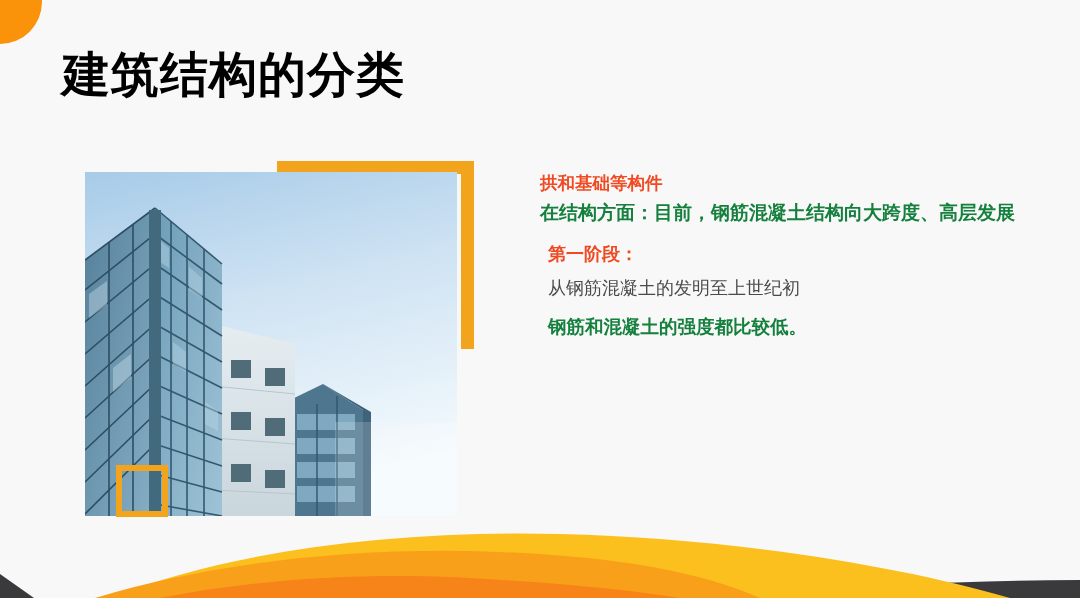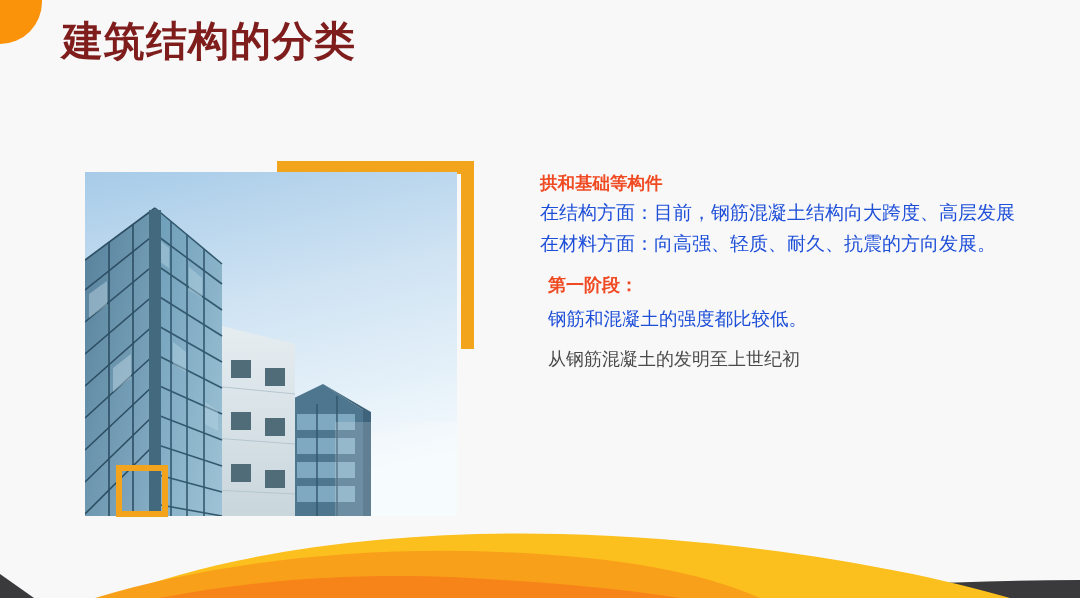--- a/index.html
+++ b/index.html
@@ -24,24 +24,24 @@
     width: 84px;
     height: 84px;
     border-radius: 50%;
     background: #FA9309;
   }
 
   
   .slide-title {
     position: absolute;
     left: 62px;
-    top: 16px;
-    font-size: 41px;
+    top: 44px;
+    font-size: 48px;
     font-weight: bold;
-    color: #7f1d1d;
+    color: #000000;
     letter-spacing: 1px;
     line-height: 1.25;
     white-space: nowrap;
   }
 
   
   .photo-bracket {
     position: absolute;
     left: 277px;
     top: 161px;
@@ -89,23 +89,23 @@
 
   .para-heading {
     color: #F04A23;
     font-size: 17.5px;
     font-weight: bold;
     line-height: 1.55;
     margin: 0;
     white-space: nowrap;
   }
   .para-line {
-    color: #1d4ed8;
+    color: #15803d;
     font-size: 19px;
-    font-weight: normal;
+    font-weight: bold;
     line-height: 1.63;
     margin: 0;
     white-space: nowrap;
   }
 
   .block-two { margin-top: 58px; padding-left: 8px; }
   .block-two .para-heading { font-size: 18px; }
   .block-two .para-line {
     font-size: 18.5px;
     line-height: 2.17;
@@ -252,27 +252,26 @@
     </svg>
   </div>
 
   <div class="photo-square-marker"></div>
 
   <div class="text-col">
 
     <div class="block block-one">
       <div class="para-heading">拱和基础等构件</div>
       <div class="para-line">在结构方面：目前，钢筋混凝土结构向大跨度、高层发展</div>
-      <div class="para-line">在材料方面：向高强、轻质、耐久、抗震的方向发展。</div>
     </div>
 
     <div class="block block-two">
       <div class="para-heading">第一阶段：</div>
+      <div class="para-line light">从钢筋混凝土的发明至上世纪初</div>
       <div class="para-line">钢筋和混凝土的强度都比较低。</div>
-      <div class="para-line light">从钢筋混凝土的发明至上世纪初</div>
     </div>
 
   </div>
 
   <div class="bottom-waves">
     <svg viewBox="0 0 1080 70" preserveAspectRatio="none">
 
       <polygon points="0,46 34,70 0,70" fill="#3A3A3C"></polygon>
 
       <path d="M1080,52 C960,52 830,60 700,70 L1080,70 Z" fill="#3A3A3C"></path>

